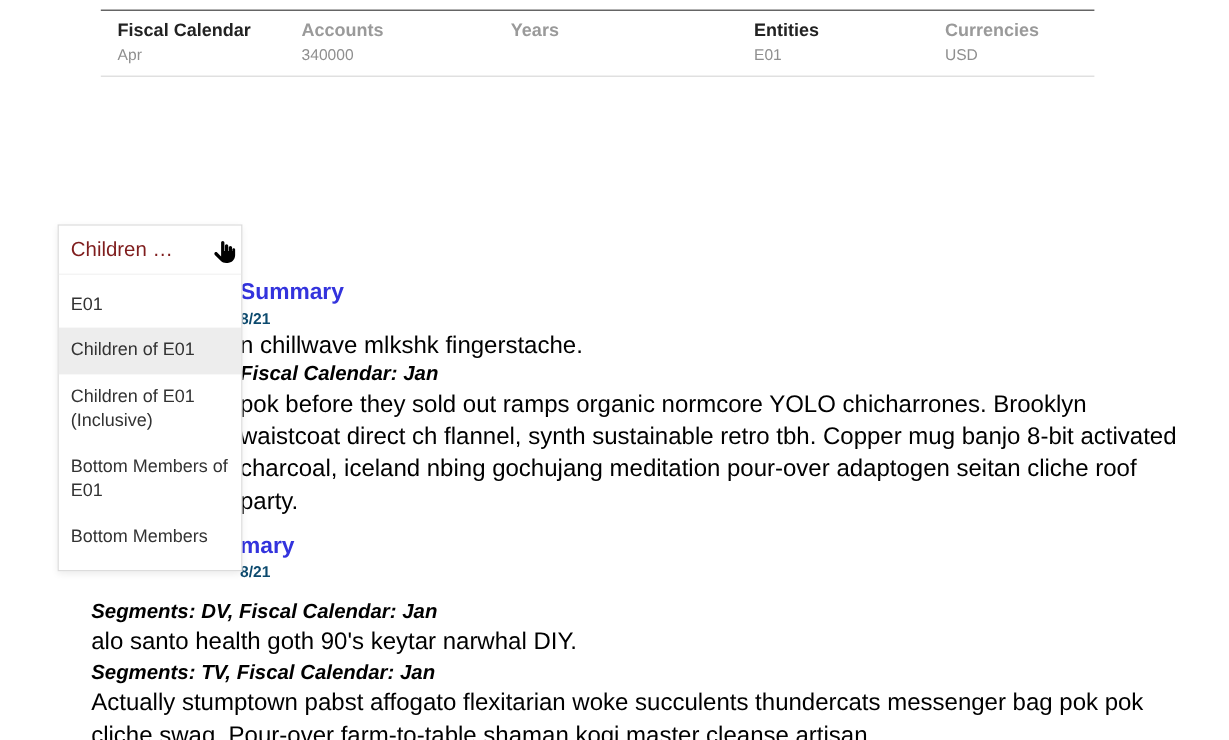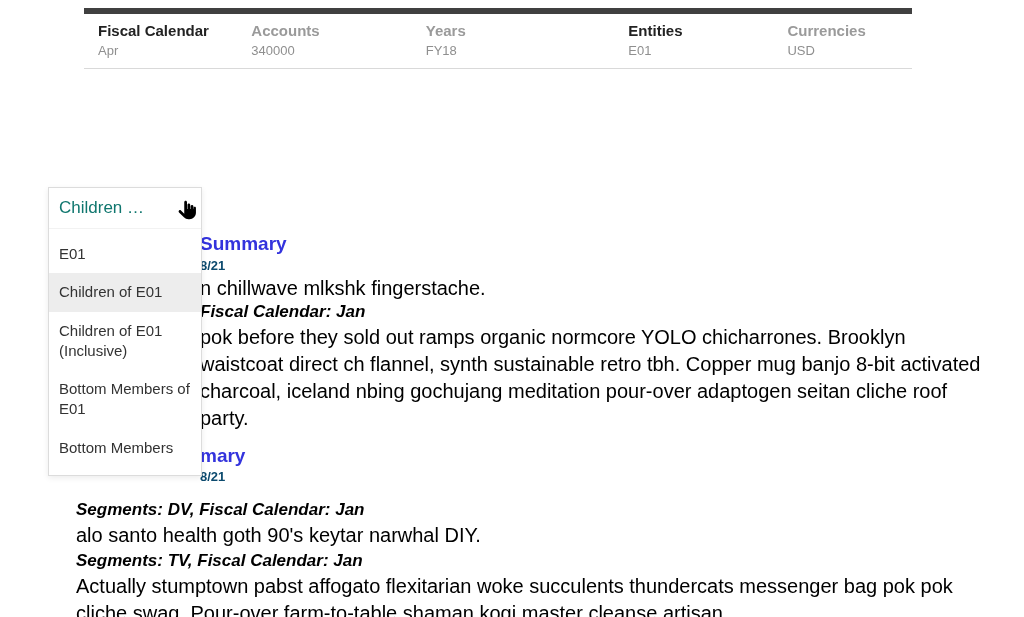--- a/index.html
+++ b/index.html
@@ -10,21 +10,21 @@
     height: 617px;
     position: relative;
     overflow: hidden;
     color: #000;
   }
   .pov-table {
     position: absolute;
     left: 84px;
     top: 8px;
     width: 828px;
-    border-top: 6px solid #404040;
+    border-top: 1px solid #404040;
     border-bottom: 1px solid #d9d9d9;
     display: flex;
     padding: 8px 0 10px 0;
   }
   .pov-col {
     display: flex;
     flex-direction: column;
     gap: 4px;
   }
   .pov-col.c1 { width: 174px; padding-left: 14px; }
@@ -49,21 +49,21 @@
     top: 187px;
     width: 154px;
     background: #fff;
     border: 1px solid #dcdcdc;
     box-shadow: 0 2px 6px rgba(0,0,0,0.08);
     z-index: 10;
   }
   .dd-header {
     padding: 10px 12px 10px 10px;
     font-size: 17px;
-    color: #0f766e;
+    color: #7f1d1d;
     border-bottom: 1px solid #f2f2f2;
     white-space: nowrap;
   }
   .dd-list {
     list-style: none;
     padding: 6px 0 8px 0;
   }
   .dd-item {
     padding: 9px 10px;
     font-size: 15px;
@@ -125,21 +125,20 @@
   <div class="pov-col c1">
     <div class="pov-head active">Fiscal Calendar</div>
     <div class="pov-val">Apr</div>
   </div>
   <div class="pov-col c2">
     <div class="pov-head">Accounts</div>
     <div class="pov-val">340000</div>
   </div>
   <div class="pov-col c3">
     <div class="pov-head">Years</div>
-    <div class="pov-val">FY18</div>
   </div>
   <div class="pov-col c4">
     <div class="pov-head active">Entities</div>
     <div class="pov-val">E01</div>
   </div>
   <div class="pov-col c5">
     <div class="pov-head">Currencies</div>
     <div class="pov-val">USD</div>
   </div>
 </div>

